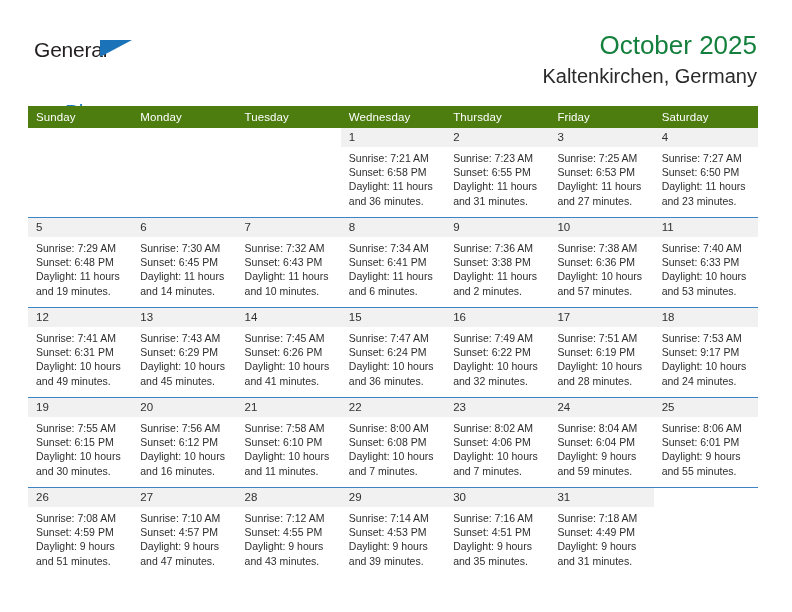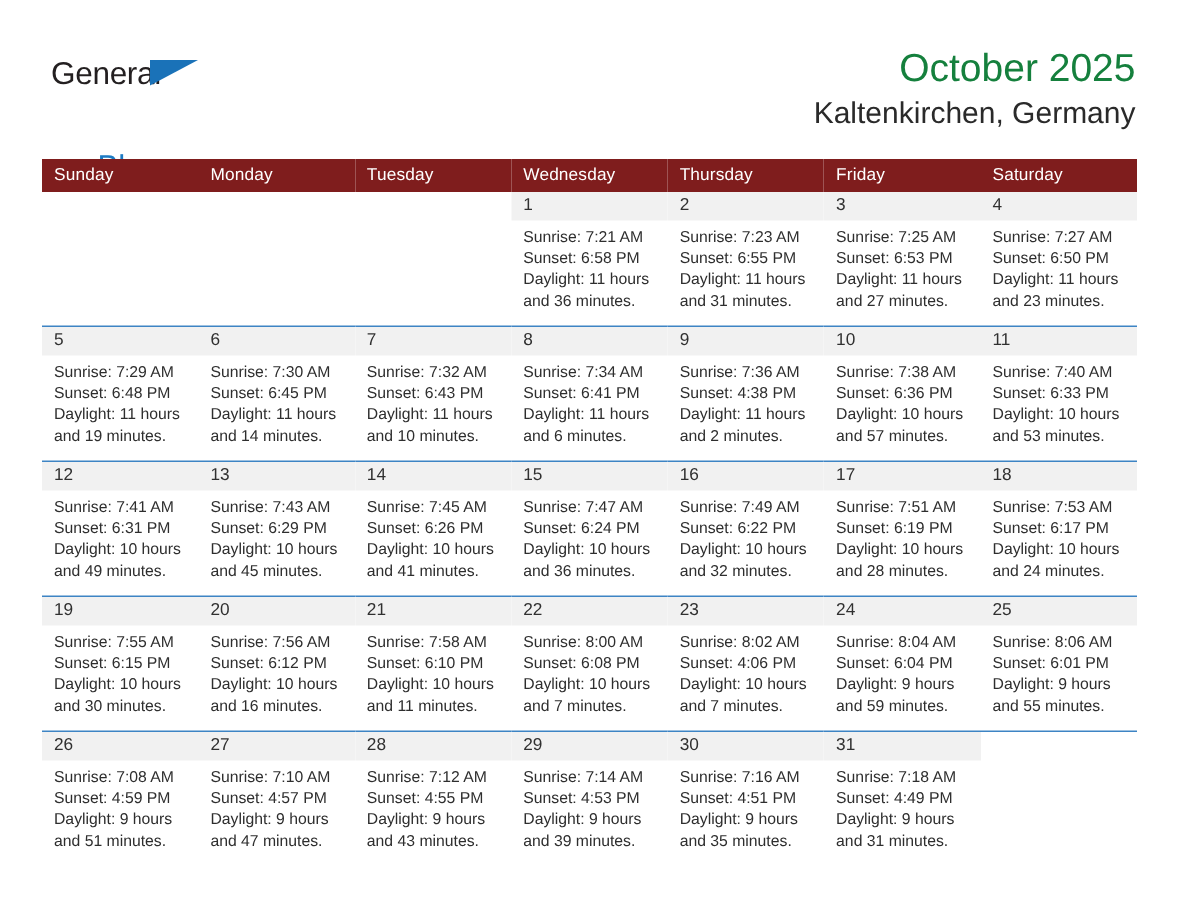--- a/index.html
+++ b/index.html
@@ -89,21 +89,21 @@
   
   .cal {
     position: absolute;
     left: 28px;
     top: 106px;
     width: 730px;
     border-collapse: collapse;
     table-layout: fixed;
   }
   .cal th {
-    background: #7f1d1d;
+    background: #4d7c0f;
     color: #ffffff;
     font-size: 11.5px;
     font-weight: normal;
     text-align: left;
     padding: 5px 0 5px 8px;
     height: 11px;
     letter-spacing: 0.1px;
   }
   .cal td {
     vertical-align: top;
@@ -277,21 +277,21 @@
                 <div>Daylight: 11 hours</div>
                 <div>and 6 minutes.</div>
               </div>
             </div>
           </td>
           <td>
             <div class="daycell">
               <div class="daynum">9</div>
               <div class="lines">
                 <div>Sunrise: 7:36 AM</div>
-                <div>Sunset: 4:38 PM</div>
+                <div>Sunset: 3:38 PM</div>
                 <div>Daylight: 11 hours</div>
                 <div>and 2 minutes.</div>
               </div>
             </div>
           </td>
           <td>
             <div class="daycell">
               <div class="daynum">10</div>
               <div class="lines">
                 <div>Sunrise: 7:38 AM</div>
@@ -378,21 +378,21 @@
                 <div>Daylight: 10 hours</div>
                 <div>and 28 minutes.</div>
               </div>
             </div>
           </td>
           <td>
             <div class="daycell">
               <div class="daynum">18</div>
               <div class="lines">
                 <div>Sunrise: 7:53 AM</div>
-                <div>Sunset: 6:17 PM</div>
+                <div>Sunset: 9:17 PM</div>
                 <div>Daylight: 10 hours</div>
                 <div>and 24 minutes.</div>
               </div>
             </div>
           </td>
         </tr>
         <tr>
           <td>
             <div class="daycell">
               <div class="daynum">19</div>

